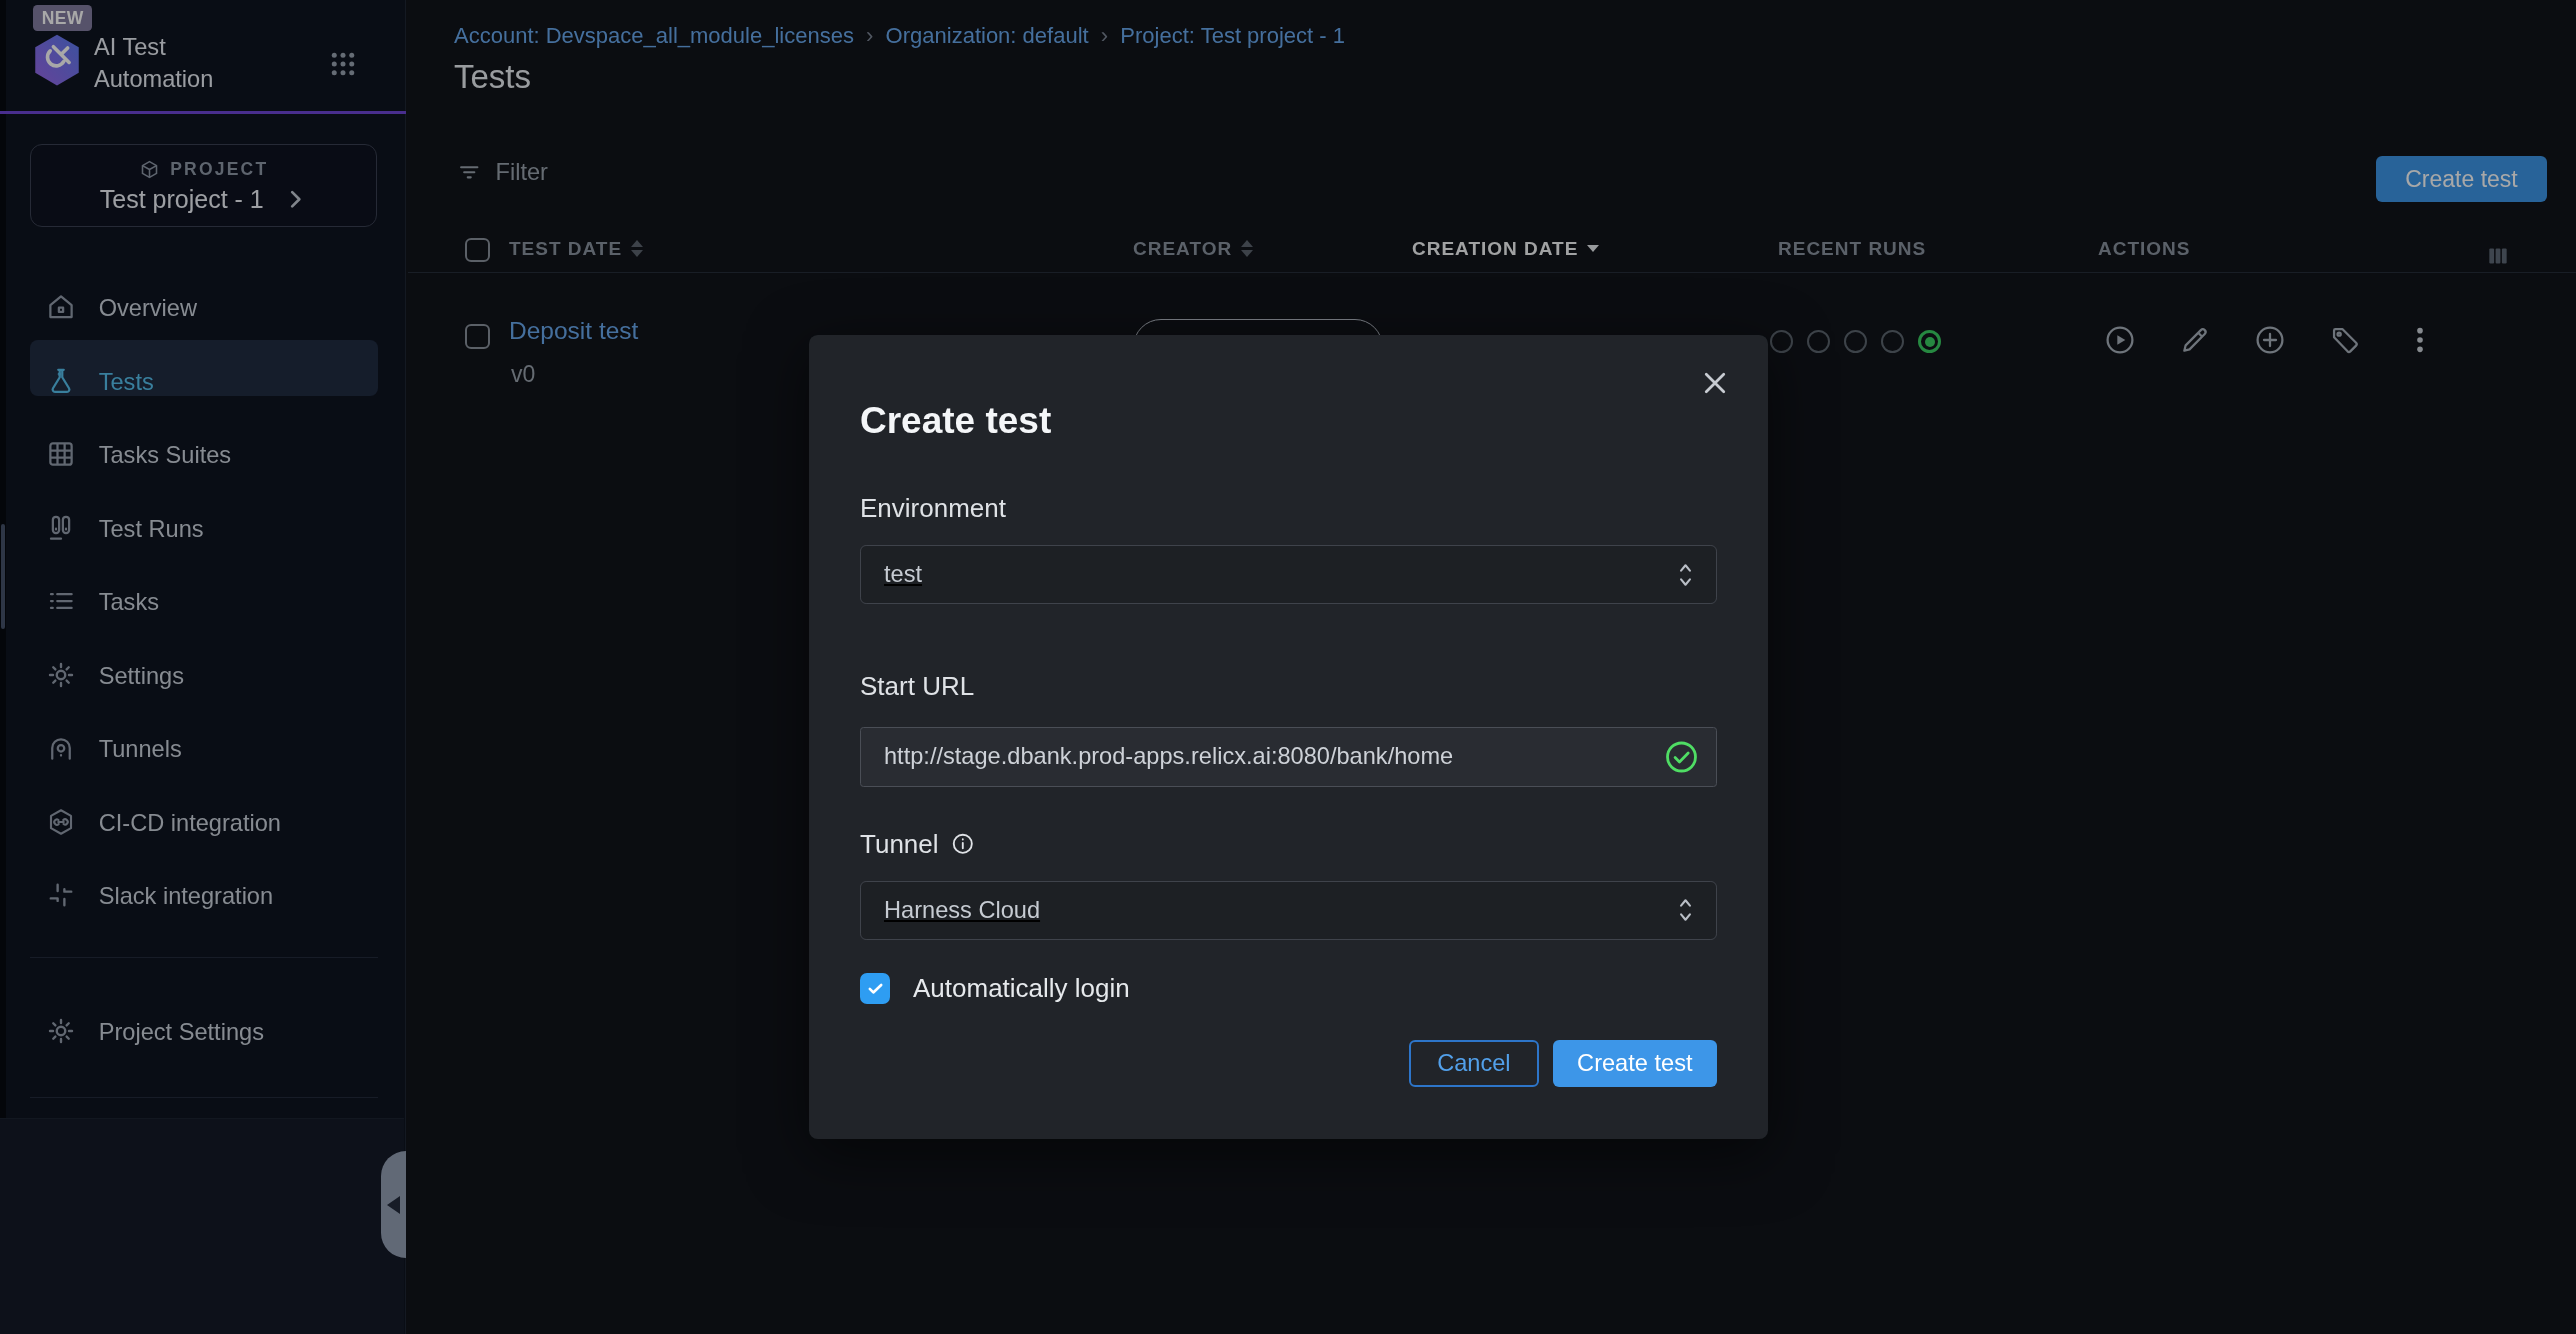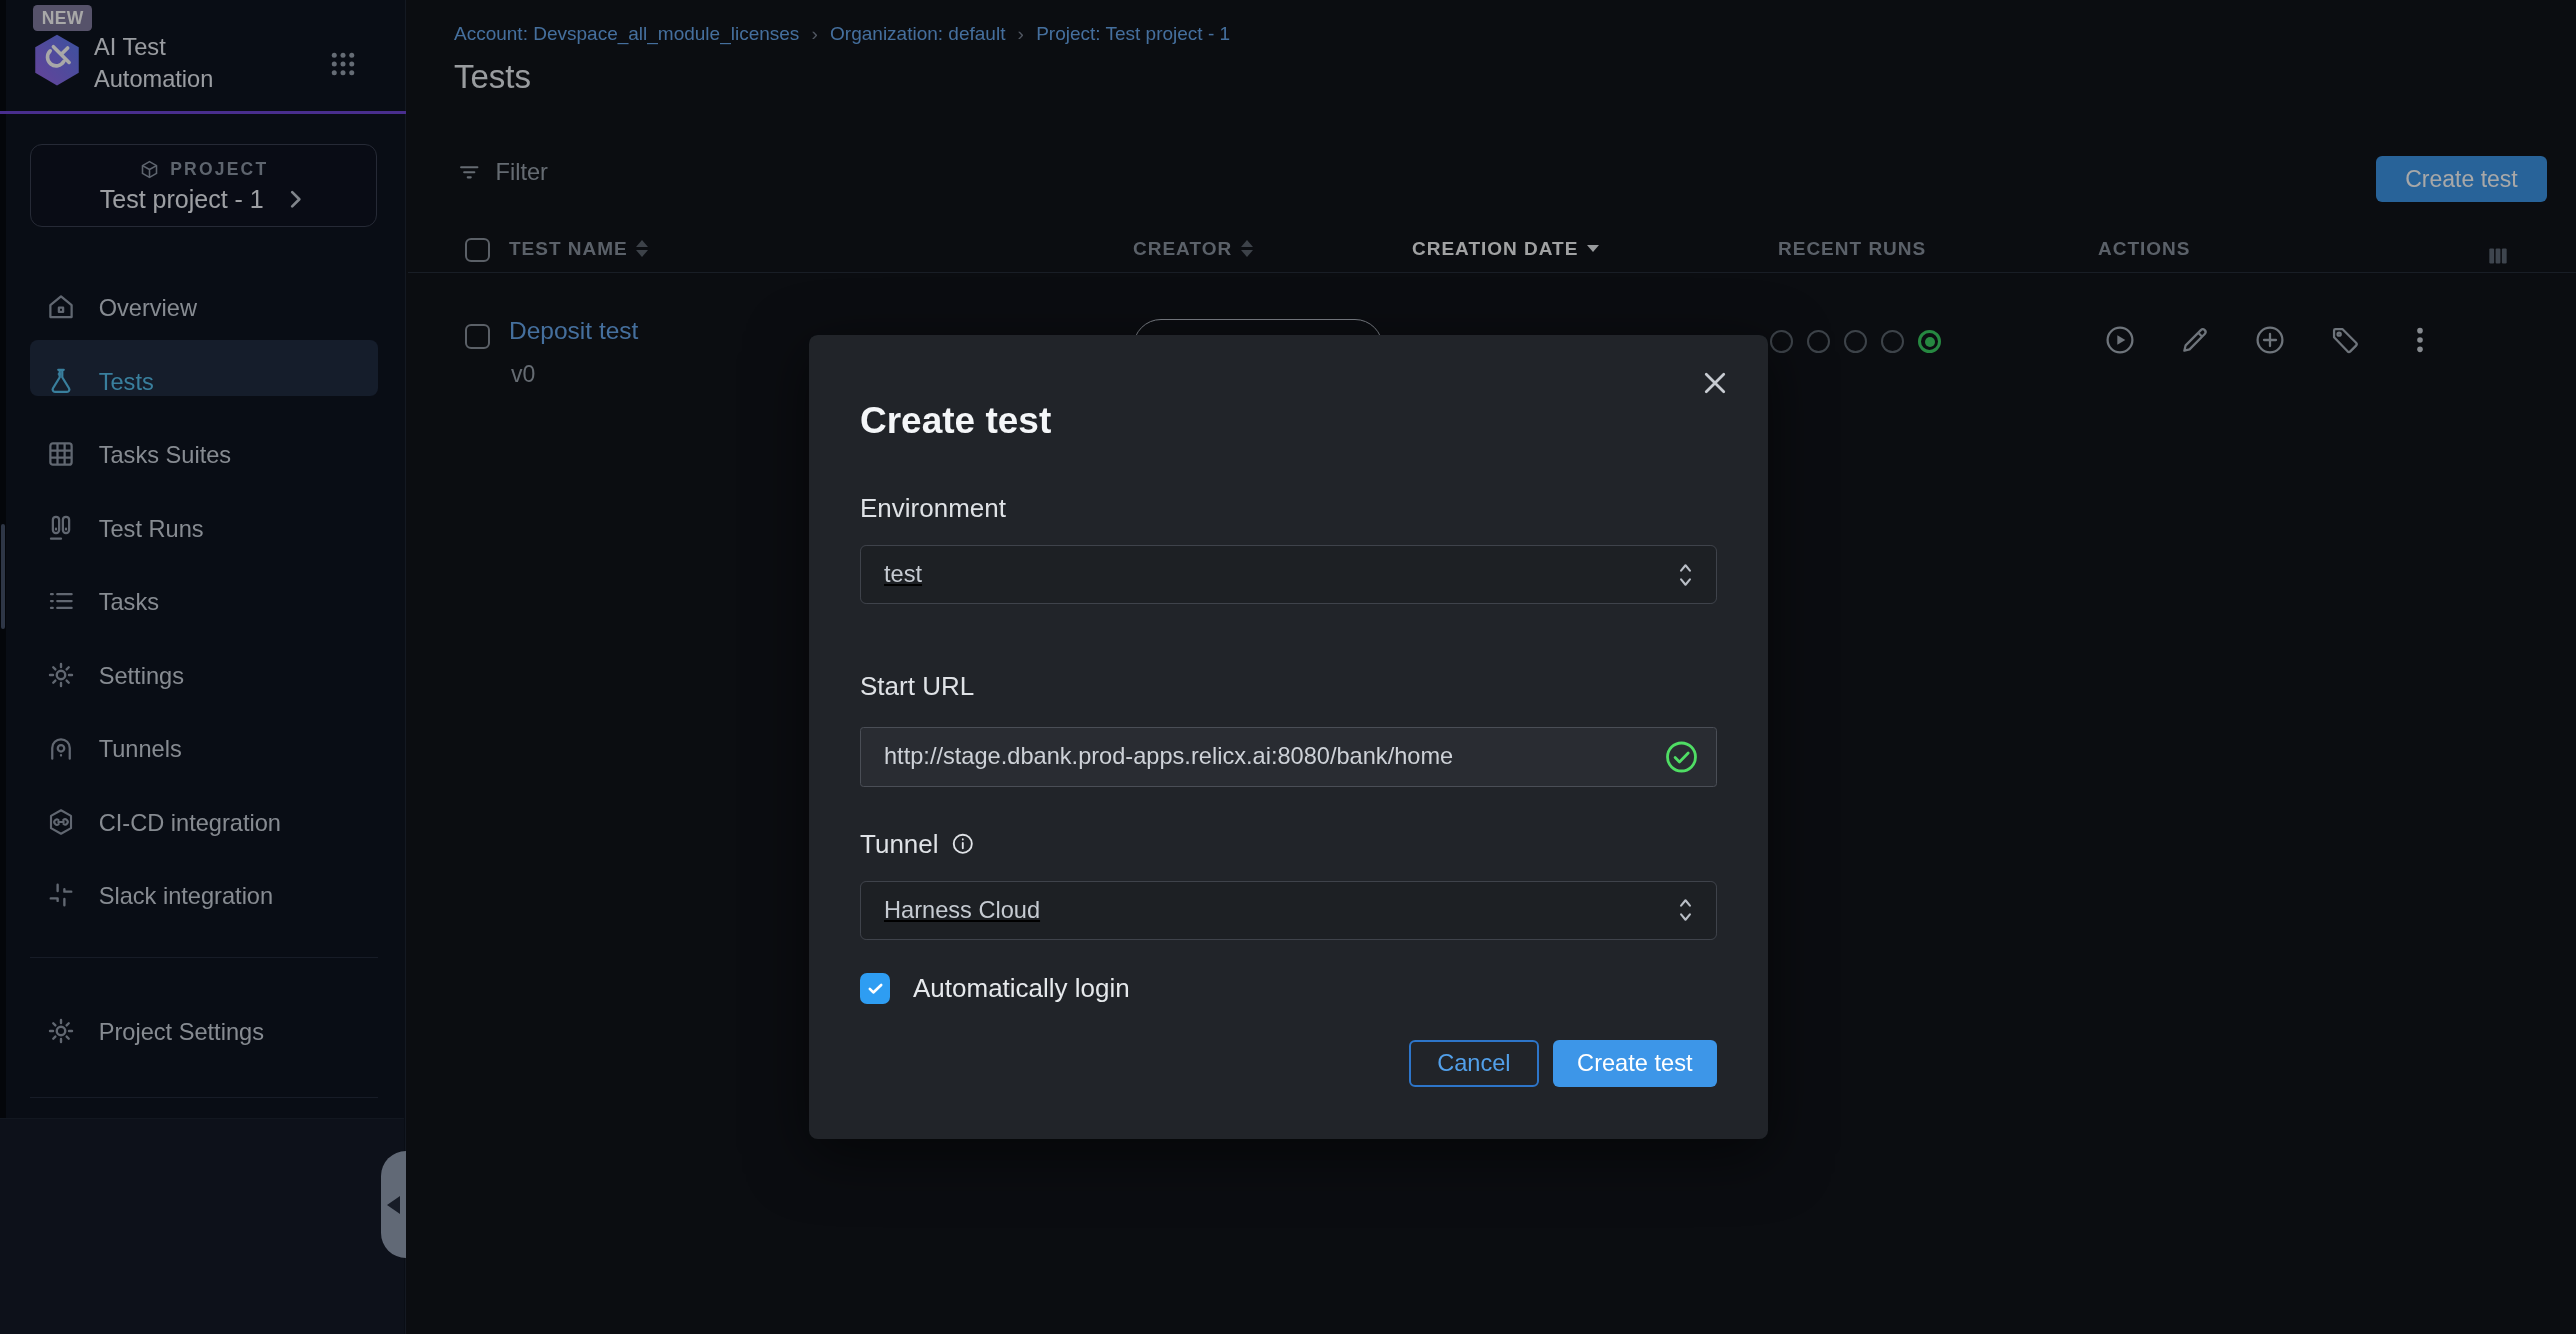--- a/index.html
+++ b/index.html
@@ -32,21 +32,21 @@
   .nav-item.active .nicon { color:#57c1ee; }
   .sb-divider { position:absolute; left:30px; width:348px; height:0; border-top:1.7px solid #232b3c; }
   .nav-single { position:absolute; left:30px; width:348px; }
 
   .sb-bottom { position:absolute; left:0; top:1118px; width:404px; height:217px; background:#141a28; border-top:1.7px solid #1c2331; }
   .collapse-handle { position:absolute; left:381px; top:1151px; width:25px; height:107px; background:#94a0b4; border-radius:52px 0 0 52px; cursor:pointer; display:flex; align-items:center; justify-content:center; }
   .collapse-handle .tri { width:0; height:0; border-top:9.6px solid transparent; border-bottom:9.6px solid transparent; border-right:13px solid #232b3c; }
 
   
   #main { position:absolute; left:408px; top:0; right:0; bottom:0; background:#11141a; }
-  .breadcrumb { position:absolute; left:46px; top:23px; font-size:19px; color:#69a9ef; display:flex; gap:12.2px; align-items:center; }
+  .breadcrumb { position:absolute; left:46px; top:23px; font-size:22px; color:#69a9ef; display:flex; gap:12.2px; align-items:center; }
   .breadcrumb .sep { color:#7b8494; }
   .breadcrumb a { color:#69a9ef; text-decoration:none; cursor:pointer; }
   .page-title { position:absolute; left:46px; top:58px; font-size:33px; font-weight:500; color:#e9edf2; }
   .toolbar-filter { position:absolute; left:49px; top:159px; display:flex; align-items:center; gap:14px; color:#9aa3ae; cursor:pointer; }
   .toolbar-filter .flabel { font-size:23.6px; }
   .create-btn-top { position:absolute; left:1968px; top:156px; width:171px; height:46px; background:#3d96e8; color:#fff; font-size:23px; border:none; border-radius:6.1px; cursor:pointer; }
 
   .thead { position:absolute; left:0; top:229px; right:0; height:44px; border-bottom:1.7px solid #272e3b; }
   .th { position:absolute; top:8.7px; font-size:19px; font-weight:700; letter-spacing:1px; color:#8a93a0; display:flex; align-items:center; gap:8.7px; cursor:pointer; }
   .th.sorted { color:#f4f6f8; }
@@ -283,21 +283,21 @@
             <path d="M4 7 H20 M7 12 H17 M10.5 17 H13.5"></path>
           </svg>
         </span>
       <span class="flabel">Filter</span>
     </div>
     <button class="create-btn-top">Create test</button>
 
     <div class="thead">
       <span class="cb" style="position:absolute;left:57px;top:8.7px;"></span>
       <div class="th" style="left:101px;">
-        <span>TEST NAME</span>
+        <span>TEST DATE</span>
         <span class="sort-stack">
             <span class="tri-up"></span>
             <span class="tri-dn"></span>
           </span>
       </div>
       <div class="th" style="left:725px;">
         <span>CREATOR</span>
         <span class="sort-stack">
             <span class="tri-up"></span>
             <span class="tri-dn"></span>

